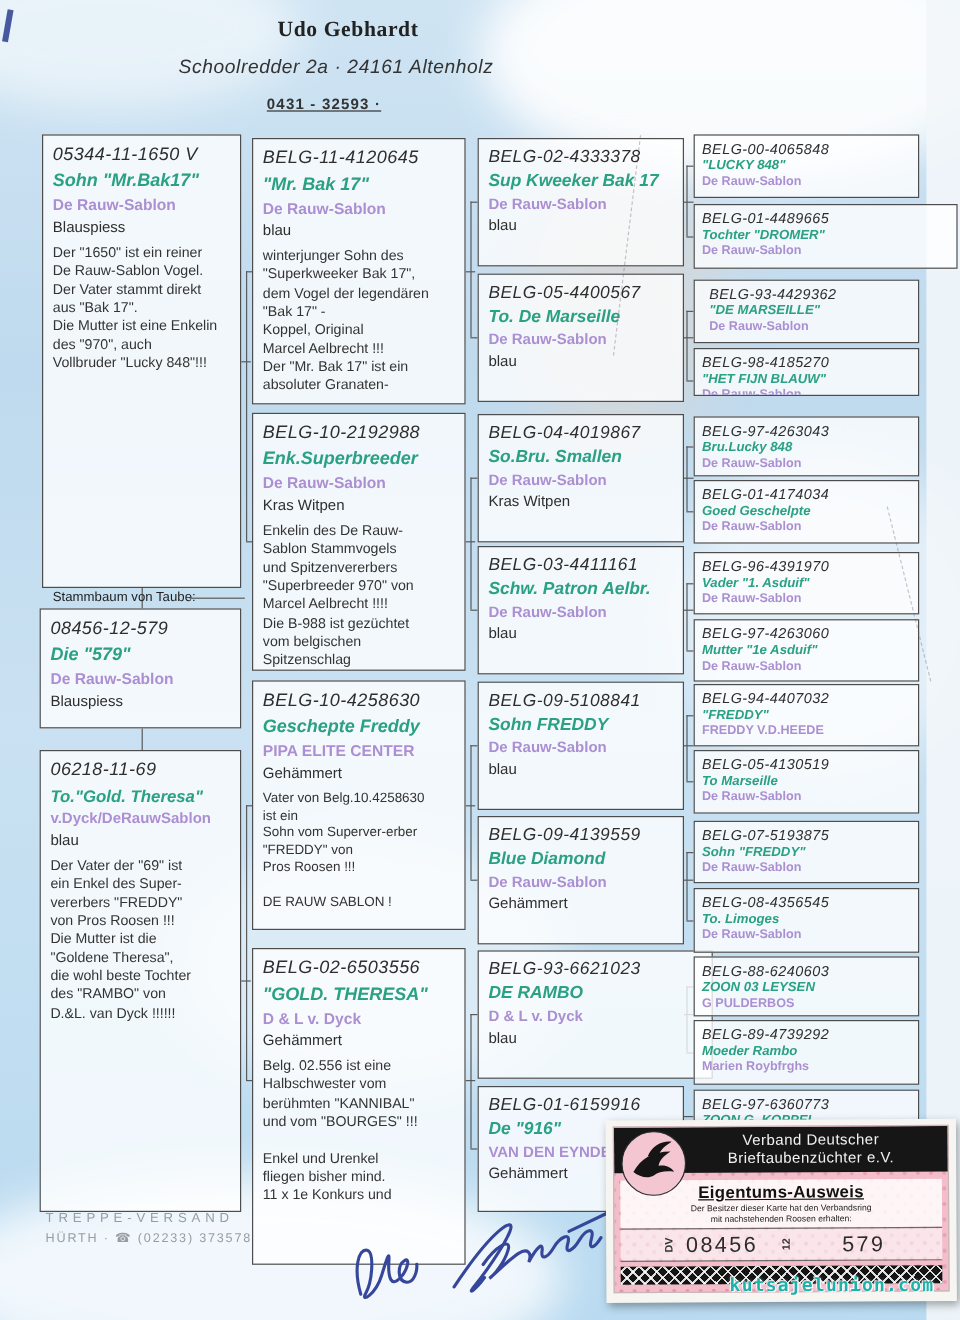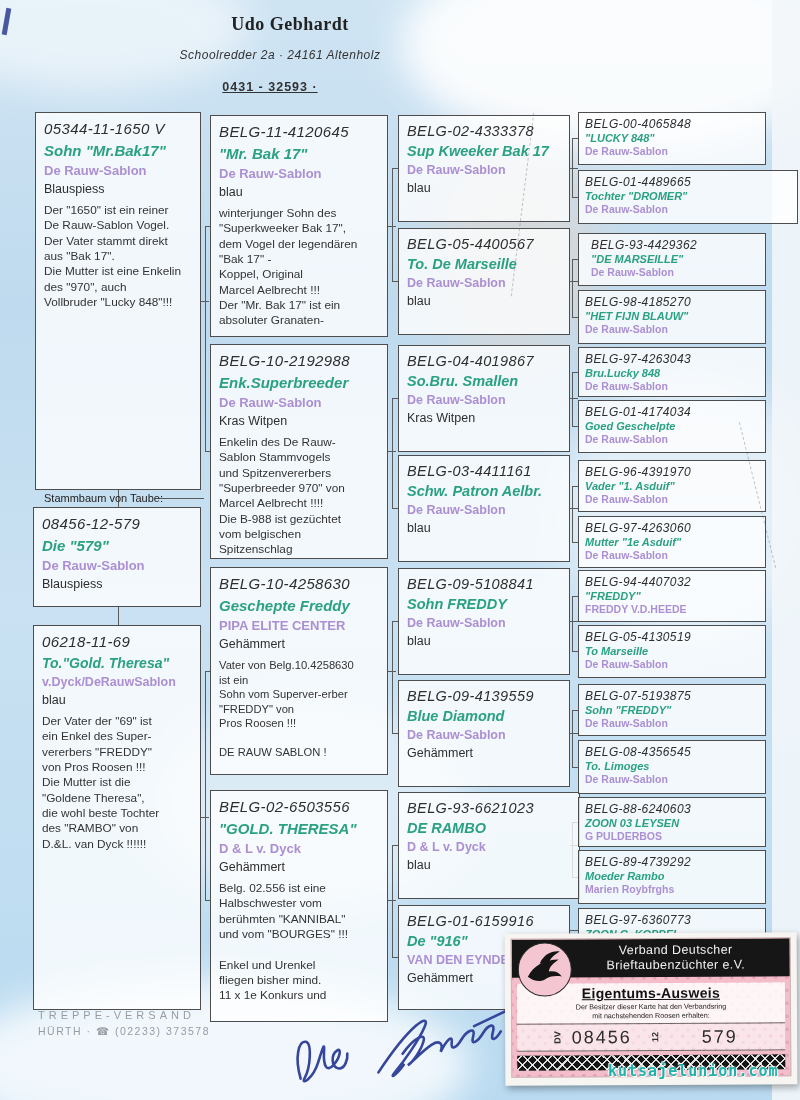--- a/index.html
+++ b/index.html
@@ -5,21 +5,21 @@
   html,body{margin:0;padding:0;}
   body{font-family:"Liberation Sans",sans-serif;}
   #page{position:relative;width:800px;height:1100px;overflow:hidden;
     background:linear-gradient(180deg,#cfe4f3 0%,#bfdaee 28%,#c9e1f2 55%,#b9daf0 100%);}
   .cloud{position:absolute;background:#fff;border-radius:50%;filter:blur(18px);z-index:1;}
   .edge{position:absolute;z-index:1;}
   .crease{position:absolute;border-left:1px dashed rgba(95,95,110,.35);z-index:4;}
   
   .hd{position:absolute;z-index:3;color:#222;}
   .hd-name{font-family:"Liberation Serif",serif;font-weight:bold;font-size:18px;letter-spacing:.5px;}
-  .hd-addr{font-style:italic;font-size:12px;letter-spacing:.5px;color:#333;}
+  .hd-addr{font-style:italic;font-size:16px;letter-spacing:.5px;color:#333;}
   .hd-phone{font-weight:bold;font-size:12.5px;color:#333;letter-spacing:1px;text-decoration:underline;}
   
   .pbox{position:absolute;background:rgba(255,255,255,.78);border:1px solid #4d4d4d;
     padding:7px 8px;box-sizing:border-box;z-index:3;overflow:hidden;}
   .ring{font-style:italic;color:#2e2e2e;font-size:15px;letter-spacing:.4px;margin-bottom:5px;white-space:nowrap;}
   .pname{color:#2aa183;font-weight:bold;font-style:italic;font-size:15px;margin-bottom:4px;white-space:nowrap;}
   .strain{color:#ab8fd2;font-weight:bold;font-size:13px;margin-bottom:4px;white-space:nowrap;}
   .feather{color:#2e2e2e;font-size:12.5px;margin-bottom:7px;}
   .note{color:#333;font-size:11.8px;line-height:1.3;white-space:pre-line;}
   .g3 .ring{font-size:14.5px;margin-bottom:4px;}
@@ -215,21 +215,21 @@
     <div class="strain">PIPA ELITE CENTER</div>
     <div class="feather">Gehämmert</div>
     <div class="note" style="font-size:11.2px;">Vater von Belg.10.4258630
 ist ein
 Sohn vom Superver-erber
 "FREDDY" von
 Pros Roosen !!!
 
 DE RAUW SABLON !</div>
   </div>
-  <div class="pbox" style="left:210px;top:790px;width:178px;height:232px;">
+  <div class="pbox" style="left:210px;top:790px;width:178px;height:264px;">
     <div class="ring">BELG-02-6503556</div>
     <div class="pname">"GOLD. THERESA"</div>
     <div class="strain">D &amp; L v. Dyck</div>
     <div class="feather">Gehämmert</div>
     <div class="note">Belg. 02.556 ist eine
 Halbschwester vom
 berühmten "KANNIBAL"
 und vom "BOURGES" !!!
 
 Enkel und Urenkel
@@ -266,21 +266,21 @@
     <div class="pname">Sohn FREDDY</div>
     <div class="strain">De Rauw-Sablon</div>
     <div class="feather">blau</div>
   </div>
   <div class="pbox g3" style="left:398px;top:680px;width:172px;height:107px;">
     <div class="ring">BELG-09-4139559</div>
     <div class="pname">Blue Diamond</div>
     <div class="strain">De Rauw-Sablon</div>
     <div class="feather">Gehämmert</div>
   </div>
-  <div class="pbox g3" style="left:398px;top:792px;width:182px;height:107px;">
+  <div class="pbox g3" style="left:398px;top:792px;width:196px;height:107px;">
     <div class="ring">BELG-93-6621023</div>
     <div class="pname">DE RAMBO</div>
     <div class="strain">D &amp; L v. Dyck</div>
     <div class="feather">blau</div>
   </div>
   <div class="pbox g3" style="left:398px;top:905px;width:172px;height:105px;">
     <div class="ring">BELG-01-6159916</div>
     <div class="pname">De "916"</div>
     <div class="strain">VAN DEN EYNDE</div>
     <div class="feather">Gehämmert</div>
@@ -294,21 +294,21 @@
   <div class="pbox g4" style="left:578px;top:170px;width:220px;height:54px;">
     <div class="ring">BELG-01-4489665</div>
     <div class="pname">Tochter "DROMER"</div>
     <div class="strain">De Rauw-Sablon</div>
   </div>
   <div class="pbox g4" style="left:578px;top:233px;width:188px;height:53px;padding-left:12px;">
     <div class="ring">BELG-93-4429362</div>
     <div class="pname">"DE MARSEILLE"</div>
     <div class="strain">De Rauw-Sablon</div>
   </div>
-  <div class="pbox g4" style="left:578px;top:290px;width:188px;height:54px;">
+  <div class="pbox g4" style="left:578px;top:290px;width:188px;height:40px;">
     <div class="ring">BELG-98-4185270</div>
     <div class="pname">"HET FIJN BLAUW"</div>
     <div class="strain">De Rauw-Sablon</div>
   </div>
   <div class="pbox g4" style="left:578px;top:347px;width:188px;height:50px;">
     <div class="ring">BELG-97-4263043</div>
     <div class="pname">Bru.Lucky 848</div>
     <div class="strain">De Rauw-Sablon</div>
   </div>
   <div class="pbox g4" style="left:578px;top:400px;width:188px;height:53px;">

